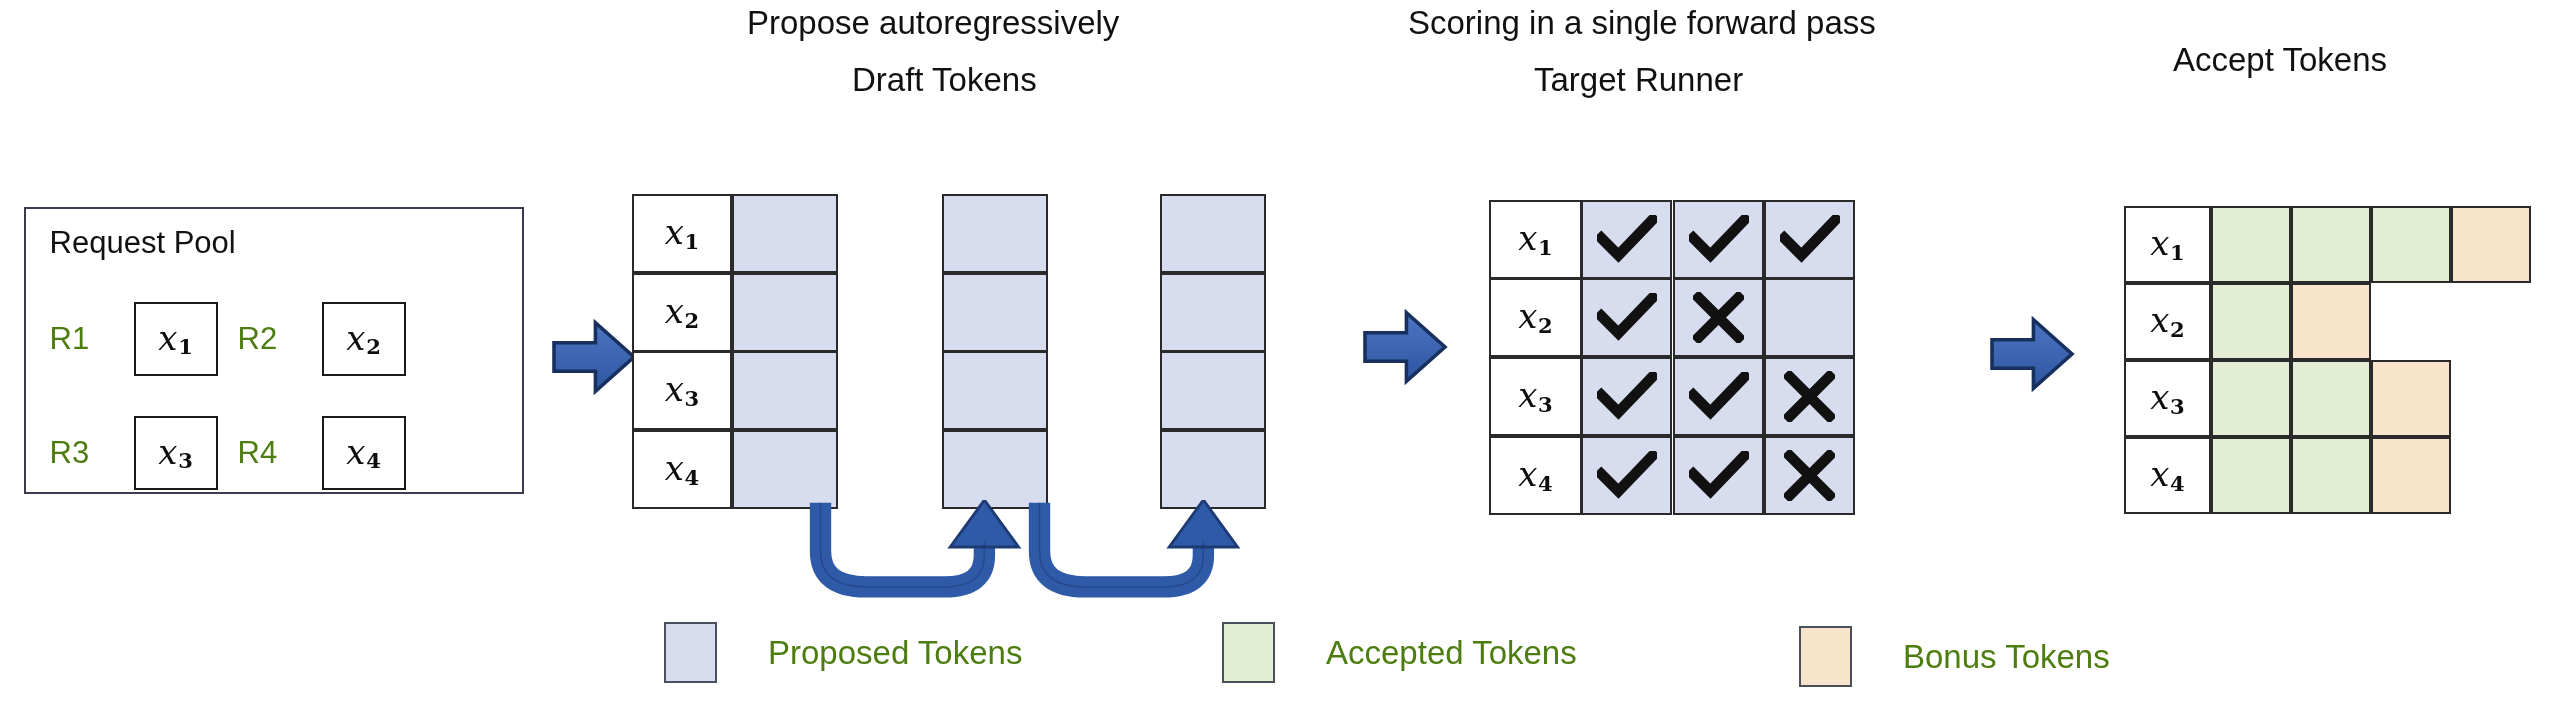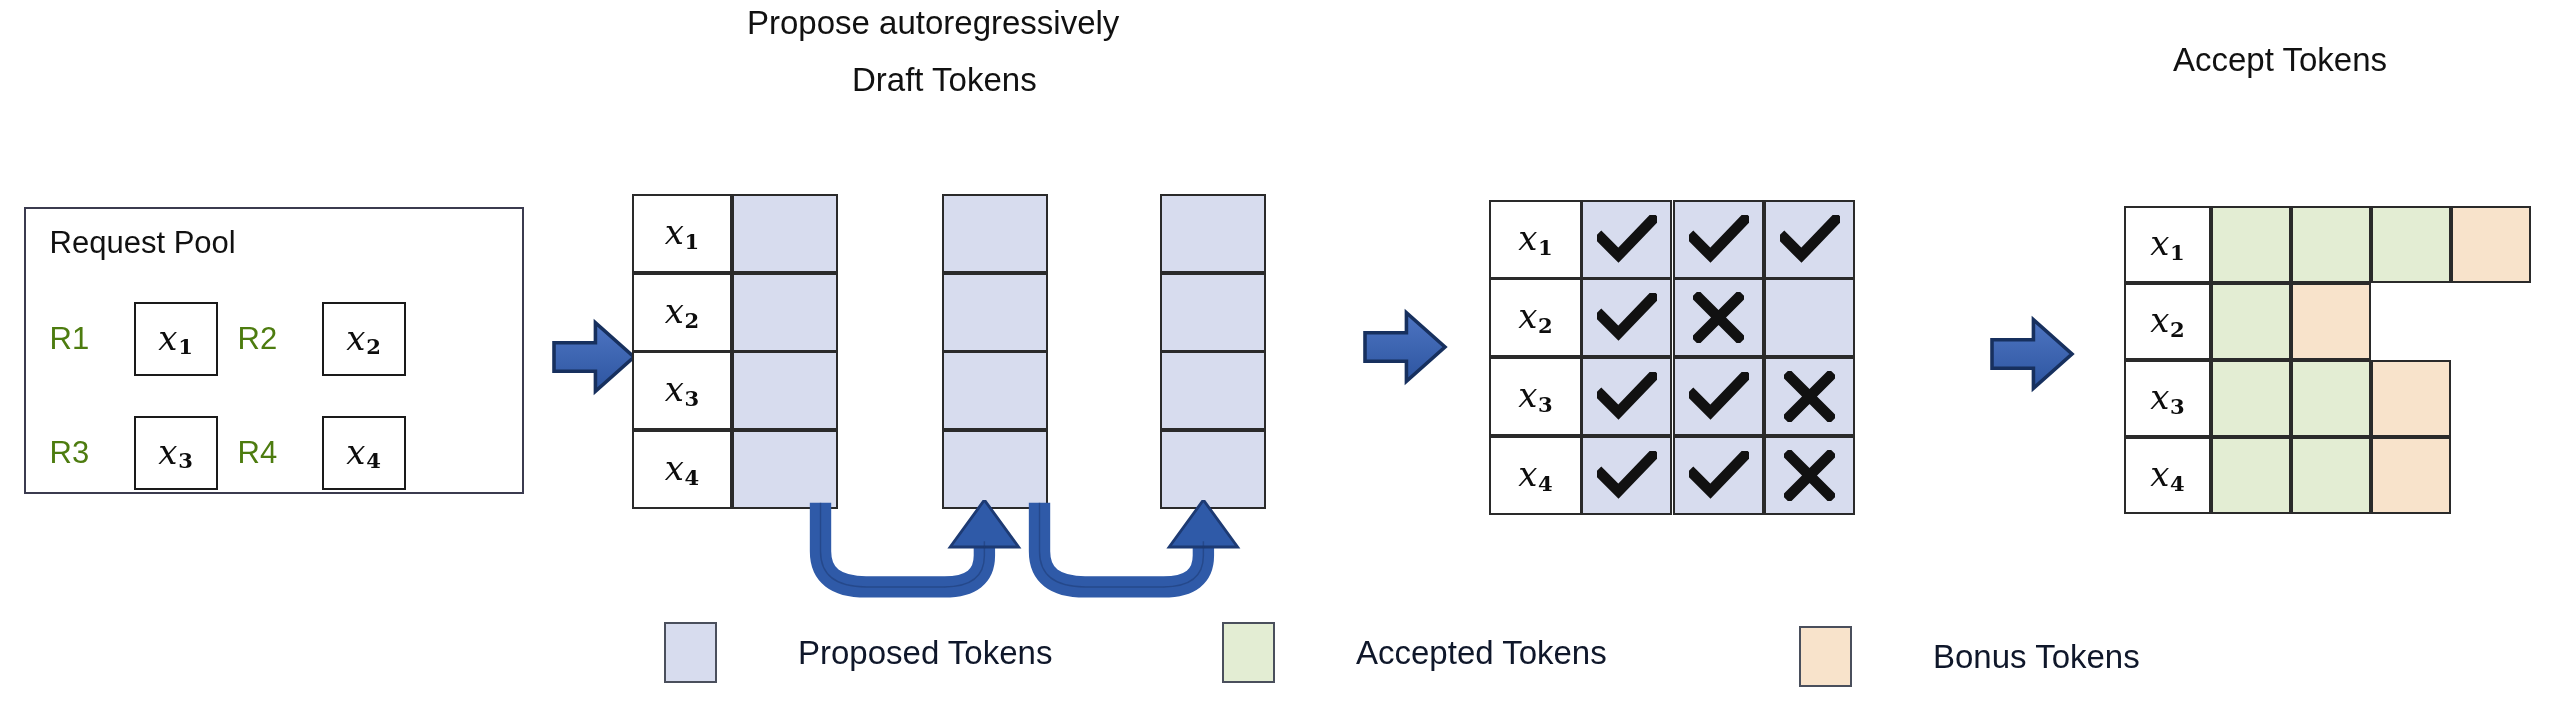--- a/index.html
+++ b/index.html
@@ -30,30 +30,32 @@
   .mark{position:absolute;display:flex;align-items:center;justify-content:center;font-size:0;}
   .mark svg{display:block;}
 
   
   .block-arrow{position:absolute;}
 
   
   #legend{position:absolute;left:0;top:615px;width:2576px;height:79px;}
   .legend-item{position:absolute;display:flex;align-items:center;}
   .legend-swatch{width:53px;height:61px;border:2.9px solid #4a4f5c;box-sizing:border-box;}
-  .legend-label{font-size:33px;margin-left:81px;white-space:nowrap;color:#0f172a;}
+  .legend-label{font-size:33px;margin-left:51px;white-space:nowrap;color:#4d7c0f;}
 </style>
 </head>
 <body>
 
 <div class="stage">
 
   <div class="title" style="left:747px;top:5.7px;">Propose autoregressively</div>
   <div class="title" style="left:852px;top:63px;">Draft Tokens</div>
 
+  <div class="title" style="left:1408px;top:5.7px;">Scoring in a single forward pass</div>
+  <div class="title" style="left:1534px;top:63px;">Target Runner</div>
 
   <div class="title" style="left:2173px;top:11.4px;margin-top:32px;">Accept Tokens</div>
 
   <div id="request-pool">
     <div class="pool-title">Request Pool</div>
 
     <div class="req-row" style="top:93px;">
       <div class="req-label">R1</div>
       <div class="req-cell">
         <span class="tok"><span>x</span><sub>1</sub></span>

